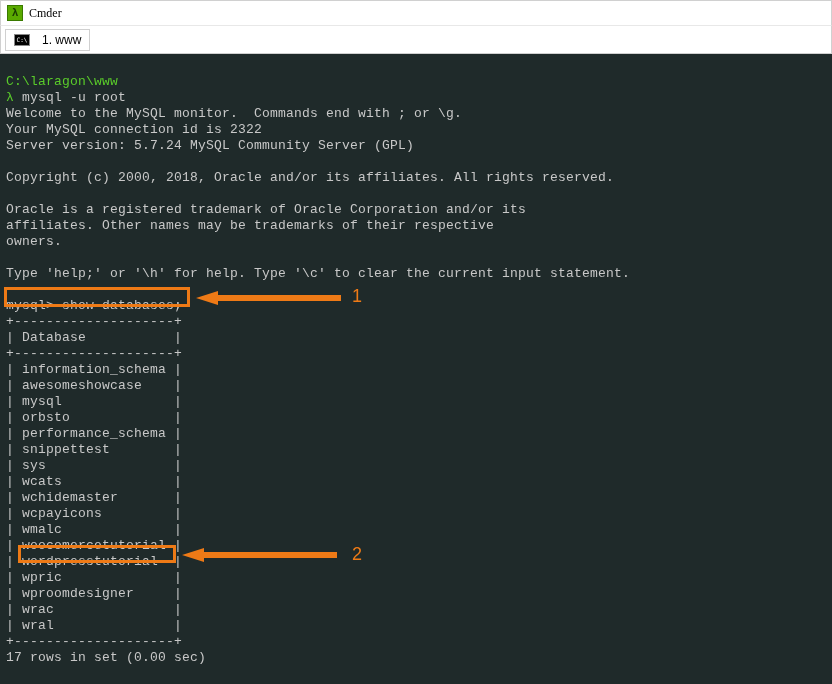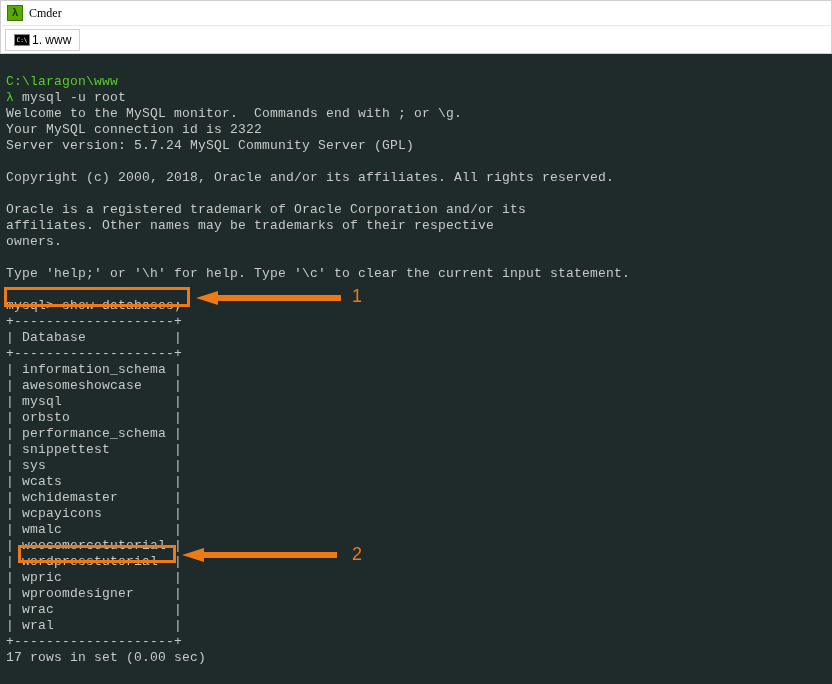--- a/index.html
+++ b/index.html
@@ -51,21 +51,21 @@
       padding: 0 4px;
     }
     .tab {
       display: flex;
       align-items: center;
       padding: 3px 8px;
       background: #fff;
       border: 1px solid #d0d0d0;
       font-family: 'Segoe UI', Tahoma, sans-serif;
       font-size: 12px;
-      gap: 2px;
+      gap: 12px;
     }
     .tab-icon {
       width: 16px;
       height: 12px;
       background: #000;
       border: 1px solid #888;
       position: relative;
       display: flex;
       align-items: center;
       justify-content: center;

